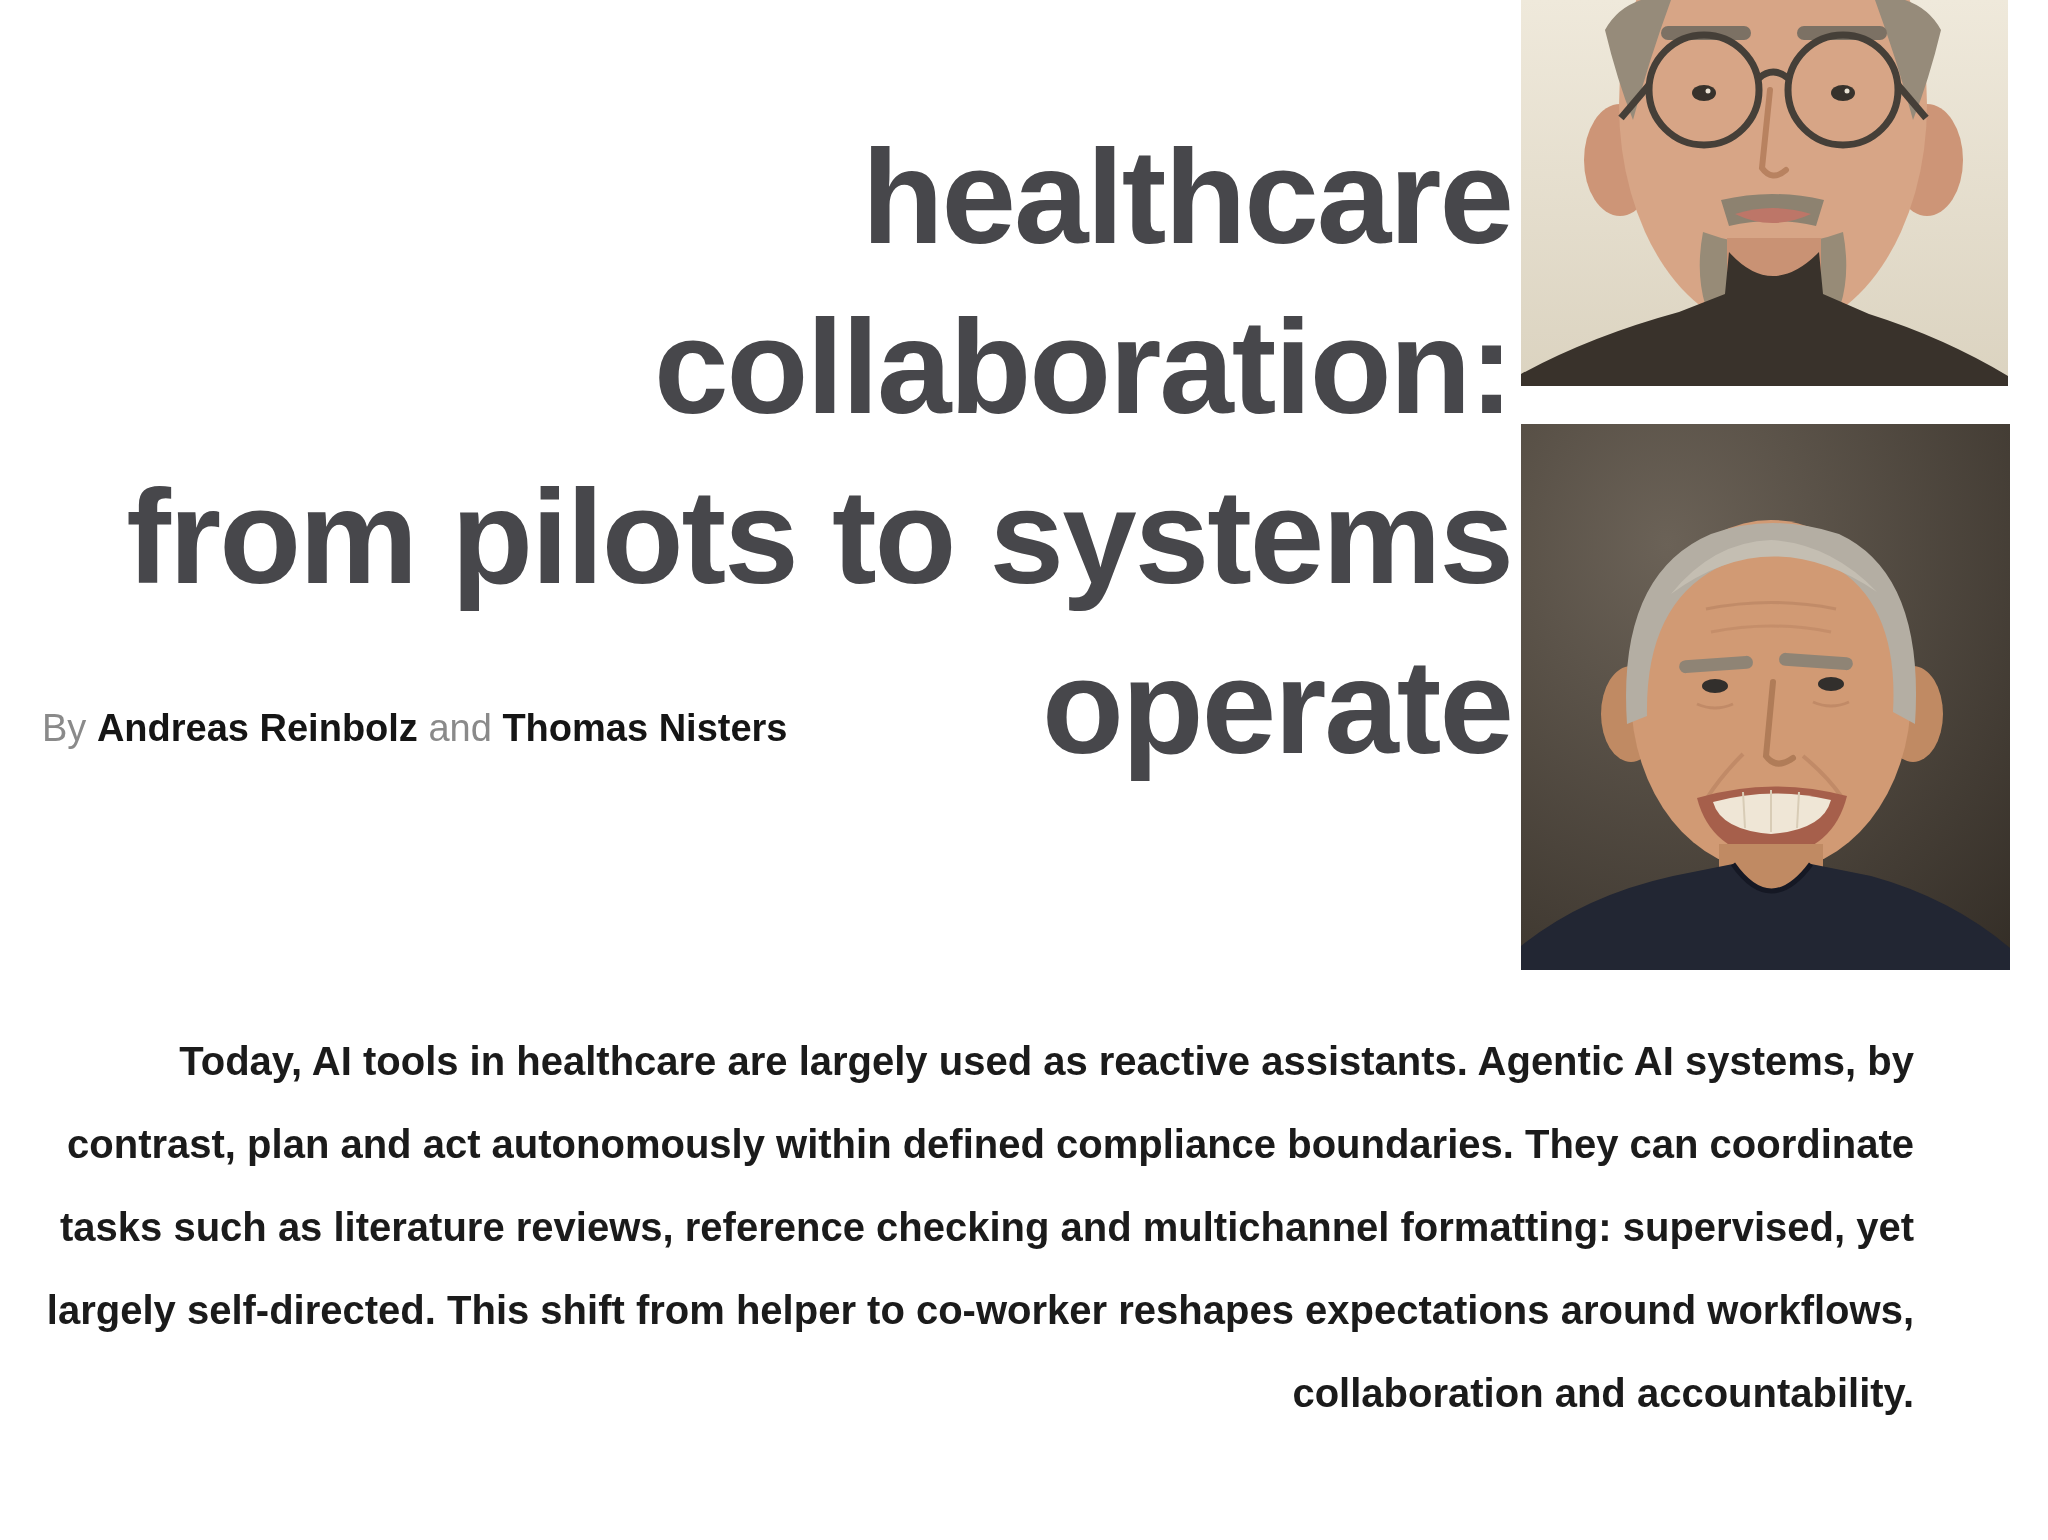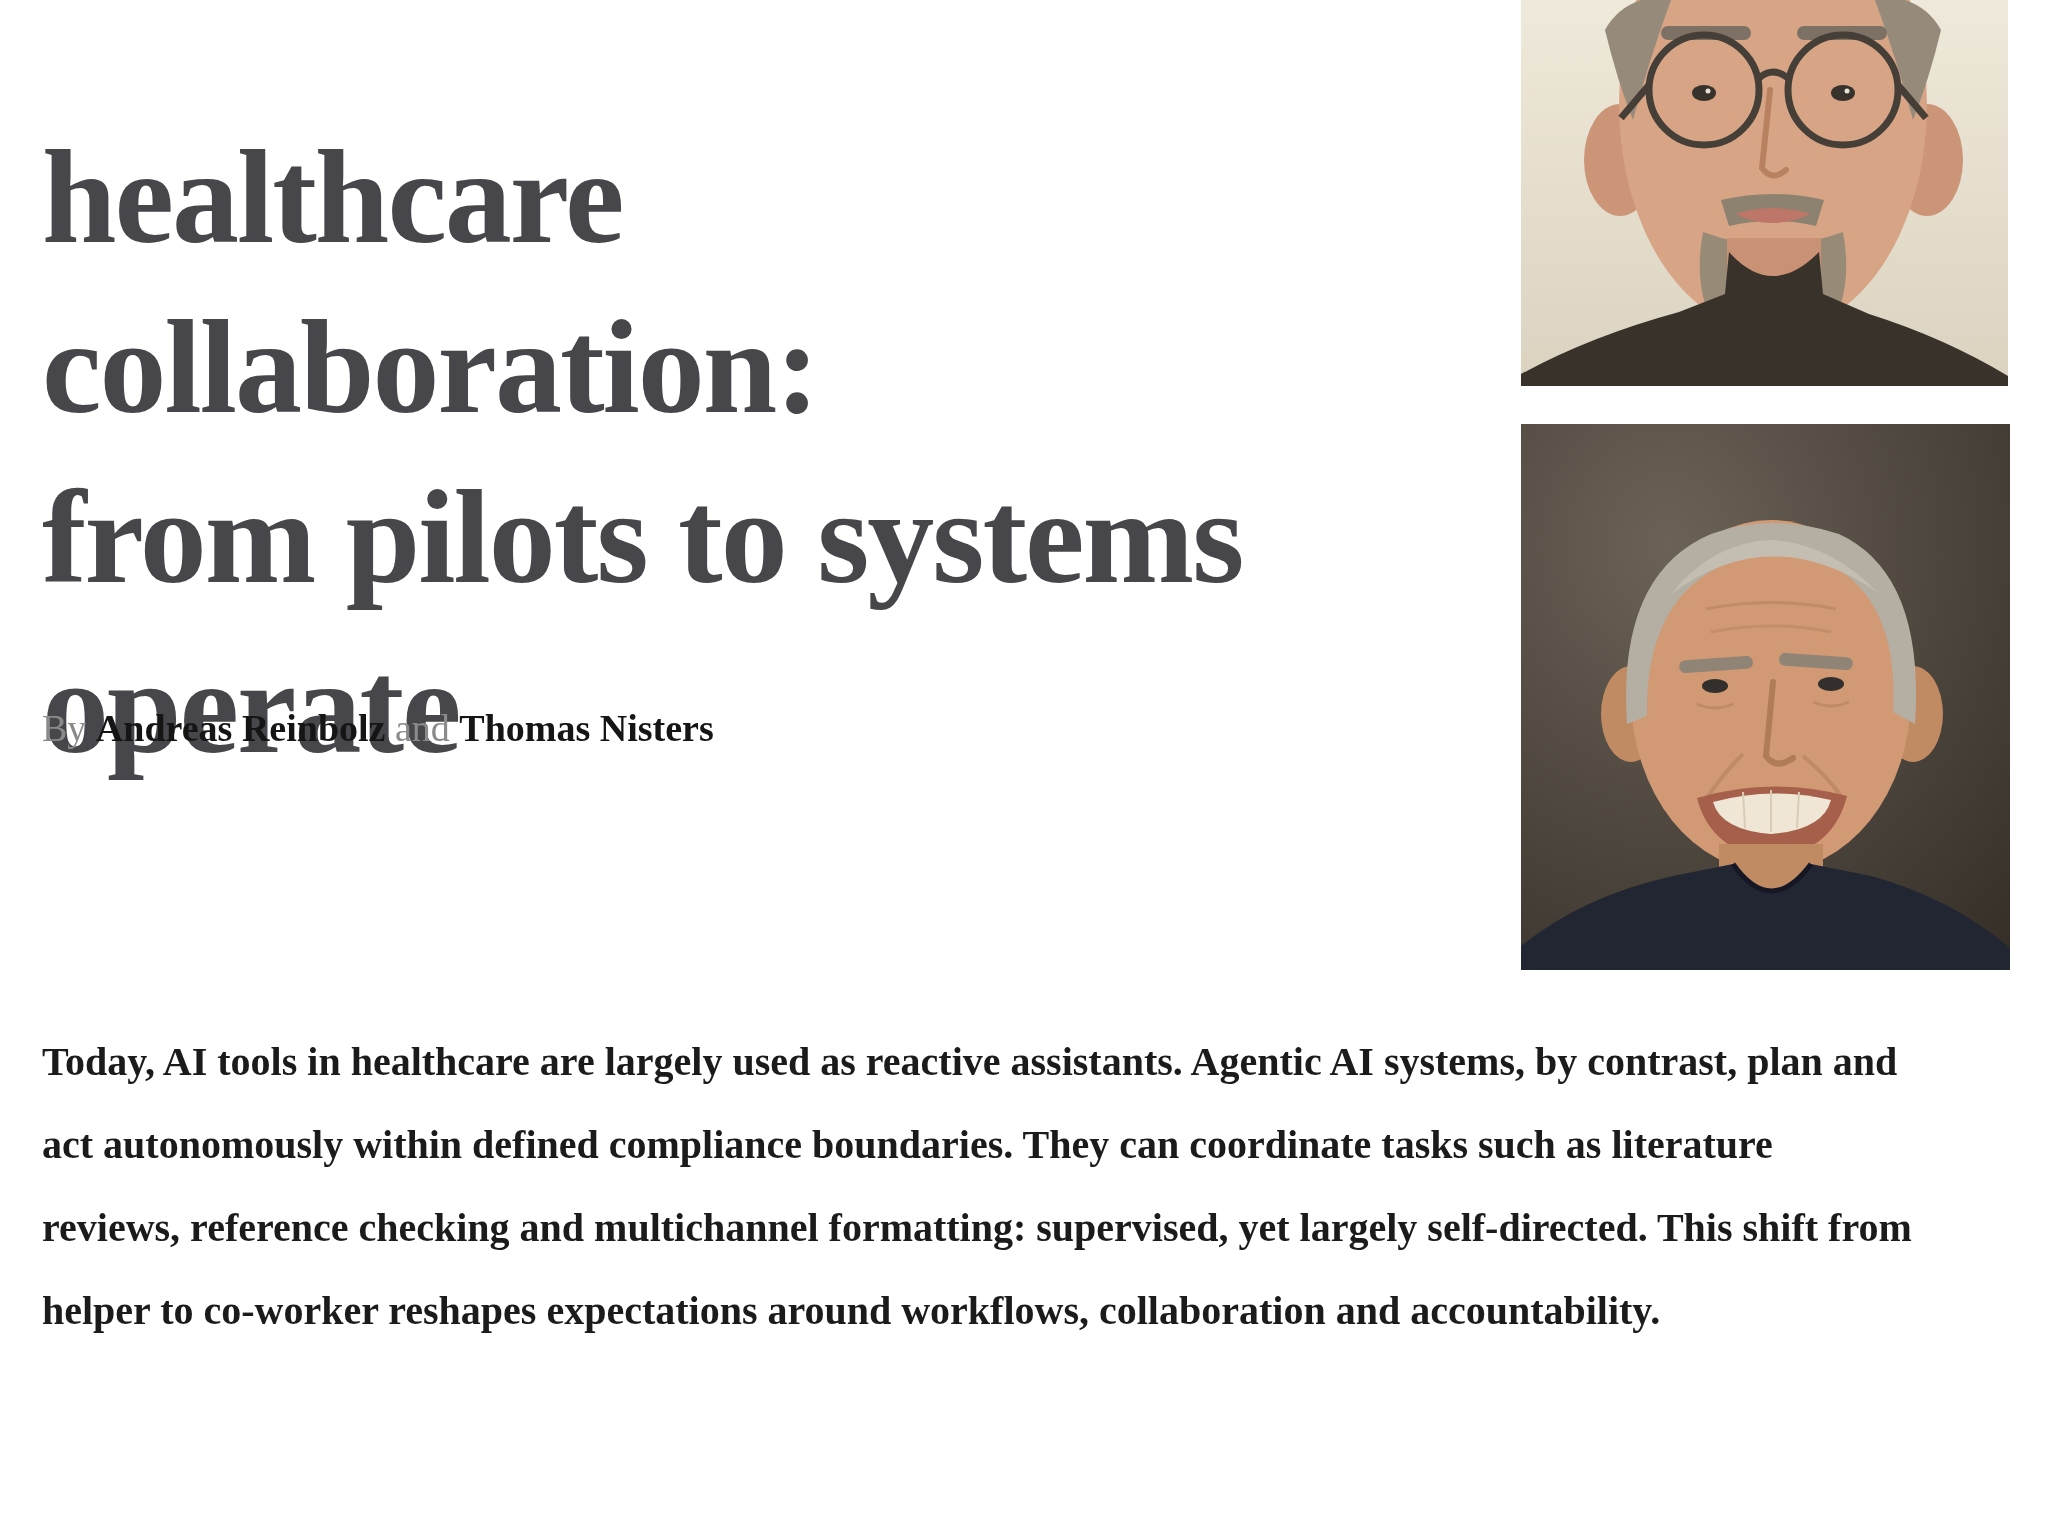--- a/index.html
+++ b/index.html
@@ -1,21 +1,22 @@
 <!DOCTYPE html>
 <html><head>
 <meta charset="utf-8">
 <style>
   html,body{margin:0;padding:0;background:#ffffff;}
   .page{
     position:relative;
     width:2048px;height:1468px;
     background:#ffffff;
     overflow:hidden;
-    font-family:Liberation Serif, serif;
+    font-family:Liberation Sans, sans-serif;
+    text-align:right;
   }
   
   .article-title{
     position:absolute;left:42px;top:22px;width:1470px;
     font-size:134px;line-height:170px;font-weight:700;
     letter-spacing:-2px;color:#47474b;
   }
   .article-title .tline{white-space:nowrap;}
   
   .byline{

